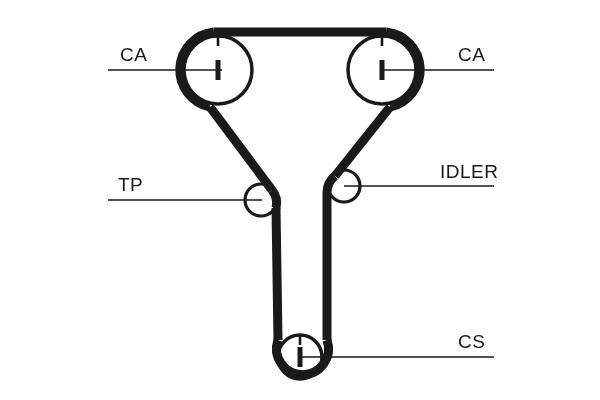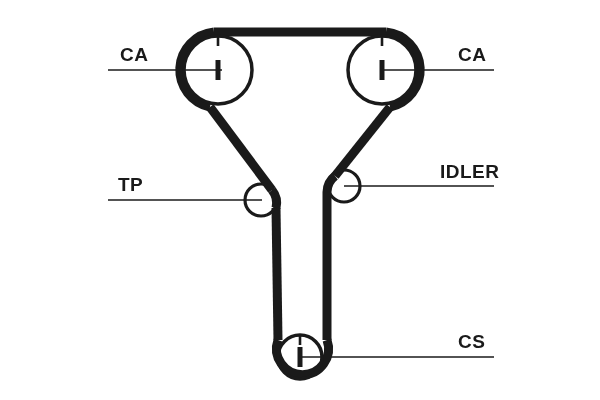--- a/index.html
+++ b/index.html
@@ -7,21 +7,20 @@
     padding: 0;
     background: #ffffff;
   }
   #diagram-root {
     position: relative;
     width: 600px;
     height: 400px;
     background: #ffffff;
     font-family: "Liberation Sans", sans-serif;
     overflow: hidden;
-    font-weight: bold;
   }
   #diagram-svg {
     position: absolute;
     left: 0;
     top: 0;
     width: 600px;
     height: 400px;
     display: block;
   }
   .label-text {

